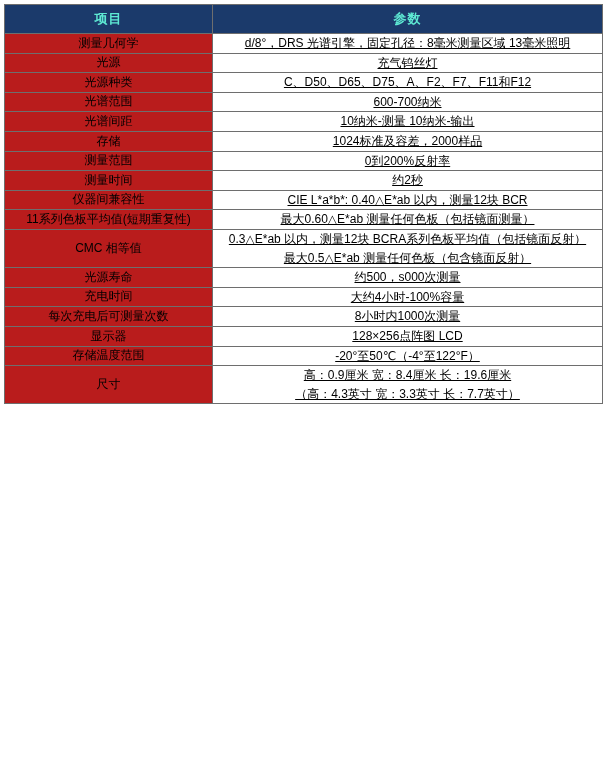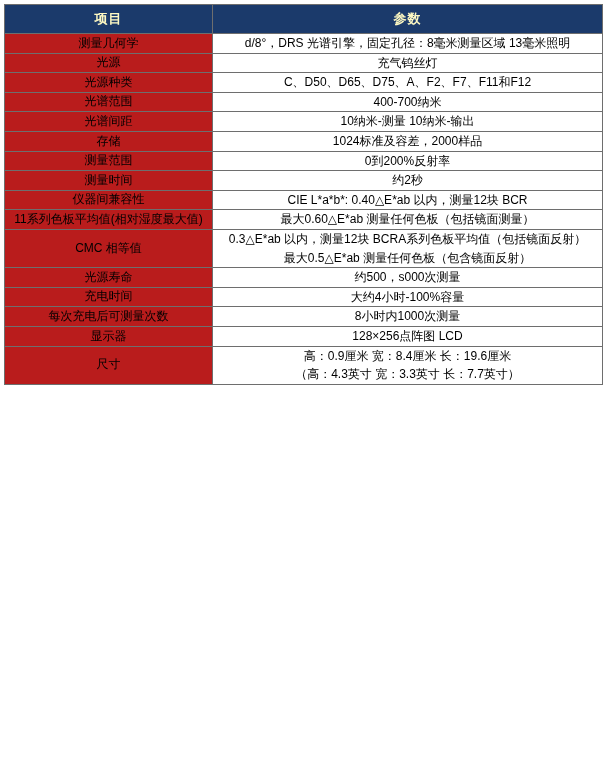--- a/index.html
+++ b/index.html
@@ -21,21 +21,21 @@
     margin: 4px 0 0 4px;
     table-layout: fixed;
   }
   #spec-table th, #spec-table td {
     border: 1px solid #6e6e6e;
     padding: 0;
     vertical-align: middle;
   }
   thead th {
     background: #1b3a6b;
-    color: #fef9c3;
+    color: #5eead4;
     font-weight: bold;
     font-size: 13px;
     height: 28px;
     text-align: center;
     letter-spacing: 1px;
   }
   col.col-item { width: 208px; }
   col.col-param { width: 390px; }
   td.item-cell {
     background: #b91c1c;
@@ -44,21 +44,21 @@
     padding: 5px 4px;
     line-height: 1.45;
   }
   td.param-cell {
     background: #ffffff;
     text-align: center;
     font-size: 12px;
     padding: 5px 6px;
     line-height: 1.55;
   }
-  .line { display: block; }
+  .line { display: block; text-decoration: underline; }
 </style>
 </head>
 <body>
 
 <table id="spec-table">
   <colgroup>
     <col class="col-item">
     <col class="col-param">
   </colgroup>
   <thead>
@@ -82,21 +82,21 @@
       </tr>
       <tr>
         <td class="item-cell">光源种类</td>
         <td class="param-cell">
           <span class="line">C、D50、D65、D75、A、F2、F7、F11和F12</span>
         </td>
       </tr>
       <tr>
         <td class="item-cell">光谱范围</td>
         <td class="param-cell">
-          <span class="line">400-700纳米</span>
+          <span class="line">600-700纳米</span>
         </td>
       </tr>
       <tr>
         <td class="item-cell">光谱间距</td>
         <td class="param-cell">
           <span class="line">10纳米-测量    10纳米-输出</span>
         </td>
       </tr>
       <tr>
         <td class="item-cell">存储</td>
@@ -116,21 +116,21 @@
           <span class="line">约2秒</span>
         </td>
       </tr>
       <tr>
         <td class="item-cell">仪器间兼容性</td>
         <td class="param-cell">
           <span class="line">CIE L*a*b*:    0.40△E*ab 以内，测量12块 BCR</span>
         </td>
       </tr>
       <tr>
-        <td class="item-cell">11系列色板平均值(相对湿度最大值)</td>
+        <td class="item-cell">11系列色板平均值(短期重复性)</td>
         <td class="param-cell">
           <span class="line">最大0.60△E*ab 测量任何色板（包括镜面测量）</span>
         </td>
       </tr>
       <tr>
         <td class="item-cell">CMC 相等值</td>
         <td class="param-cell">
           <span class="line">0.3△E*ab 以内，测量12块 BCRA系列色板平均值（包括镜面反射）</span>
           <span class="line">最大0.5△E*ab 测量任何色板（包含镜面反射）</span>
         </td>
@@ -153,20 +153,26 @@
           <span class="line">8小时内1000次测量</span>
         </td>
       </tr>
       <tr>
         <td class="item-cell">显示器</td>
         <td class="param-cell">
           <span class="line">128×256点阵图 LCD</span>
         </td>
       </tr>
       <tr>
+        <td class="item-cell">存储温度范围</td>
+        <td class="param-cell">
+          <span class="line">-20°至50℃（-4°至122°F）</span>
+        </td>
+      </tr>
+      <tr>
         <td class="item-cell">尺寸</td>
         <td class="param-cell">
           <span class="line">高：0.9厘米 宽：8.4厘米 长：19.6厘米</span>
           <span class="line">（高：4.3英寸 宽：3.3英寸 长：7.7英寸）</span>
         </td>
       </tr>
     </tbody>
 </table>
 
 </body></html>

